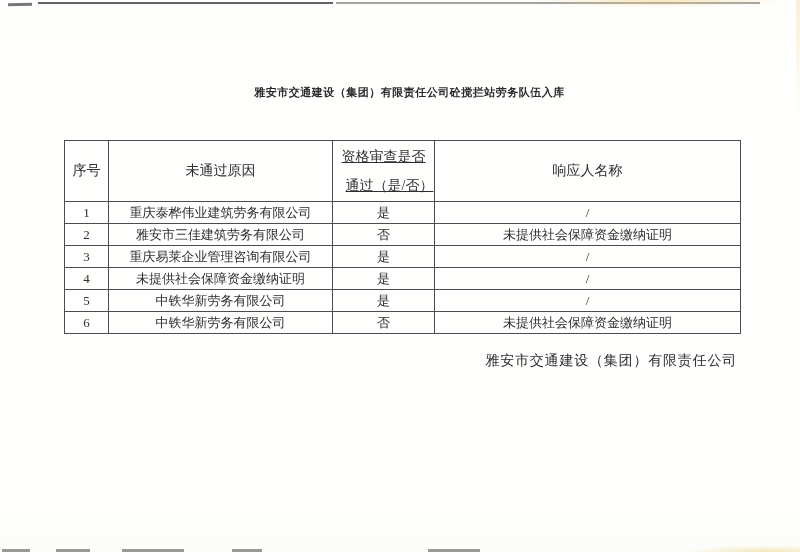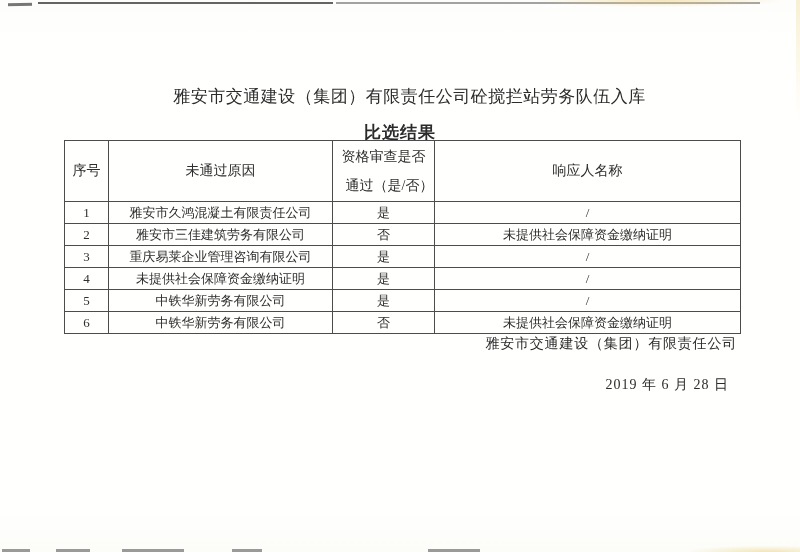--- a/index.html
+++ b/index.html
@@ -26,21 +26,21 @@
   .sb1 { left: 2px;   width: 28px; }
   .sb2 { left: 56px;  width: 34px; }
   .sb3 { left: 122px; width: 62px; }
   .sb4 { left: 232px; width: 30px; }
   .sb5 { left: 428px; width: 52px; }
   .scan-bot-warm { position: absolute; right: 0; bottom: 0; width: 110px; height: 6px; background: radial-gradient(ellipse at 70% 100%, rgba(233,214,140,.6), rgba(233,214,140,0) 75%); }
   .scan-right-warm { position: absolute; right: 0; top: 0; width: 4px; height: 120px; background: linear-gradient(180deg, rgba(240,220,150,.4), rgba(240,220,150,0)); }
 
   
   .title-block { position: absolute; left: 0; top: 85px; width: 100%; text-align: center; }
-  .title-line1 { font-size: 17px; font-weight: normal; letter-spacing: .5px; padding-left: 19px; }
+  .title-line1 { font-size: 11px; font-weight: bold; letter-spacing: .5px; padding-left: 19px; }
   .title-line2 { font-size: 17px; font-weight: bold; letter-spacing: 1px; margin-top: 13px; }
 
   
   table.results {
     position: absolute;
     left: 64px; top: 140px;
     width: 676px;
     border-collapse: collapse;
     table-layout: fixed;
     font-size: 13px;
@@ -53,41 +53,40 @@
     font-weight: normal;
     overflow: hidden;
     white-space: nowrap;
   }
   table.results thead th { height: 61px; font-size: 14px; }
   table.results tbody td { height: 22px; }
   .c-no     { width: 44px; }
   .c-name   { width: 224px; }
   .c-pass   { width: 102px; }
   .c-reason { width: 306px; }
-  .pass-hdr div { line-height: 18px; }
+  .pass-hdr div { line-height: 18px; text-decoration: underline; }
   .pass-hdr div + div { margin-top: 11px; margin-left: 12px; }
 
   
-  .footer-company { position: absolute; top: 335px; right: 63px; font-size: 14px; letter-spacing: .8px; }
+  .footer-company { position: absolute; top: 352px; right: 63px; font-size: 14px; letter-spacing: .8px; }
   .footer-date    { position: absolute; top: 376px; right: 71px; font-size: 14px; letter-spacing: 1px; }
 </style>
 </head>
 <body>
 
 <div class="page">
 
   <div class="scan-top-1"></div>
   <div class="scan-top-2"></div>
   <div class="scan-top-3"></div>
   <div class="scan-top-warm"></div>
   <div class="scan-right-warm"></div>
 
   <div class="title-block">
     <div class="title-line1">雅安市交通建设（集团）有限责任公司砼搅拦站劳务队伍入库</div>
-    <div class="title-line2">比选结果</div>
   </div>
 
   <table class="results">
     <colgroup>
       <col class="c-no">
         <col class="c-name">
         <col class="c-pass">
         <col class="c-reason">
     </colgroup>
     <thead>
@@ -97,21 +96,21 @@
         <th class="pass-hdr">
           <div>资格审查是否</div>
           <div>通过（是/否）</div>
         </th>
         <th>响应人名称</th>
       </tr>
     </thead>
     <tbody>
       <tr>
         <td>1</td>
-        <td>雅安市久鸿混凝土有限责任公司</td>
+        <td>重庆泰桦伟业建筑劳务有限公司</td>
         <td>是</td>
         <td>/</td>
       </tr>
       <tr>
         <td>2</td>
         <td>雅安市三佳建筑劳务有限公司</td>
         <td>否</td>
         <td>未提供社会保障资金缴纳证明</td>
       </tr>
       <tr>
@@ -135,21 +134,20 @@
       <tr>
         <td>6</td>
         <td>中铁华新劳务有限公司</td>
         <td>否</td>
         <td>未提供社会保障资金缴纳证明</td>
       </tr>
     </tbody>
   </table>
 
   <div class="footer-company">雅安市交通建设（集团）有限责任公司</div>
-  <div class="footer-date">2019 年 6 月 28 日</div>
 
   <div class="scan-bot sb1"></div>
   <div class="scan-bot sb2"></div>
   <div class="scan-bot sb3"></div>
   <div class="scan-bot sb4"></div>
   <div class="scan-bot sb5"></div>
   <div class="scan-bot-warm"></div>
 
 </div>
 

